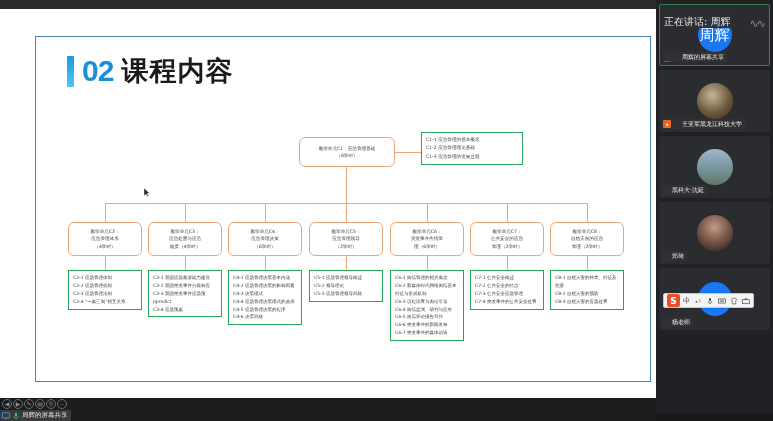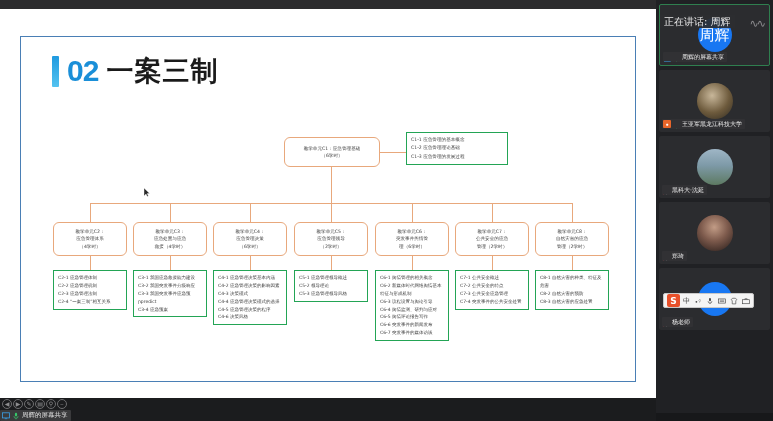--- a/index.html
+++ b/index.html
@@ -18,21 +18,21 @@
   }
   #share-topbar {
     position: absolute; left: 0; top: 0; width: 656px; height: 9px;
     background: #2c2c2e;
   }
   #share-canvas {
     position: absolute; left: 0; top: 9px; width: 656px; height: 389px;
     background: #ffffff;
   }
   #slide {
-    position: absolute; left: 20px; top: 27px; width: 616px; height: 346px;
+    position: absolute; left: 35px; top: 27px; width: 616px; height: 346px;
     background: #ffffff; border: 1px solid #4a7fb5;
   }
 
   
   .slide-heading {
     position: absolute; left: 31px; top: 16px;
     display: flex; align-items: center; gap: 8px;
   }
   .heading-bar {
     width: 7px; height: 31px;
@@ -191,21 +191,21 @@
 
   <div id="share-area">
     <div id="share-topbar"></div>
 
     <div id="share-canvas">
       <div id="slide">
 
         <div class="slide-heading">
           <div class="heading-bar"></div>
           <div class="heading-num">02</div>
-          <div class="heading-text">一案三制</div>
+          <div class="heading-text">课程内容</div>
         </div>
 
         <div id="chart">
 
           <div class="node-top">
             <span>教学单元C1：应急管理基础</span>
             <span>（6学时）</span>
           </div>
 
           <div class="conn conn-h" style="left:359px; top:55px; width:26px;"></div>

